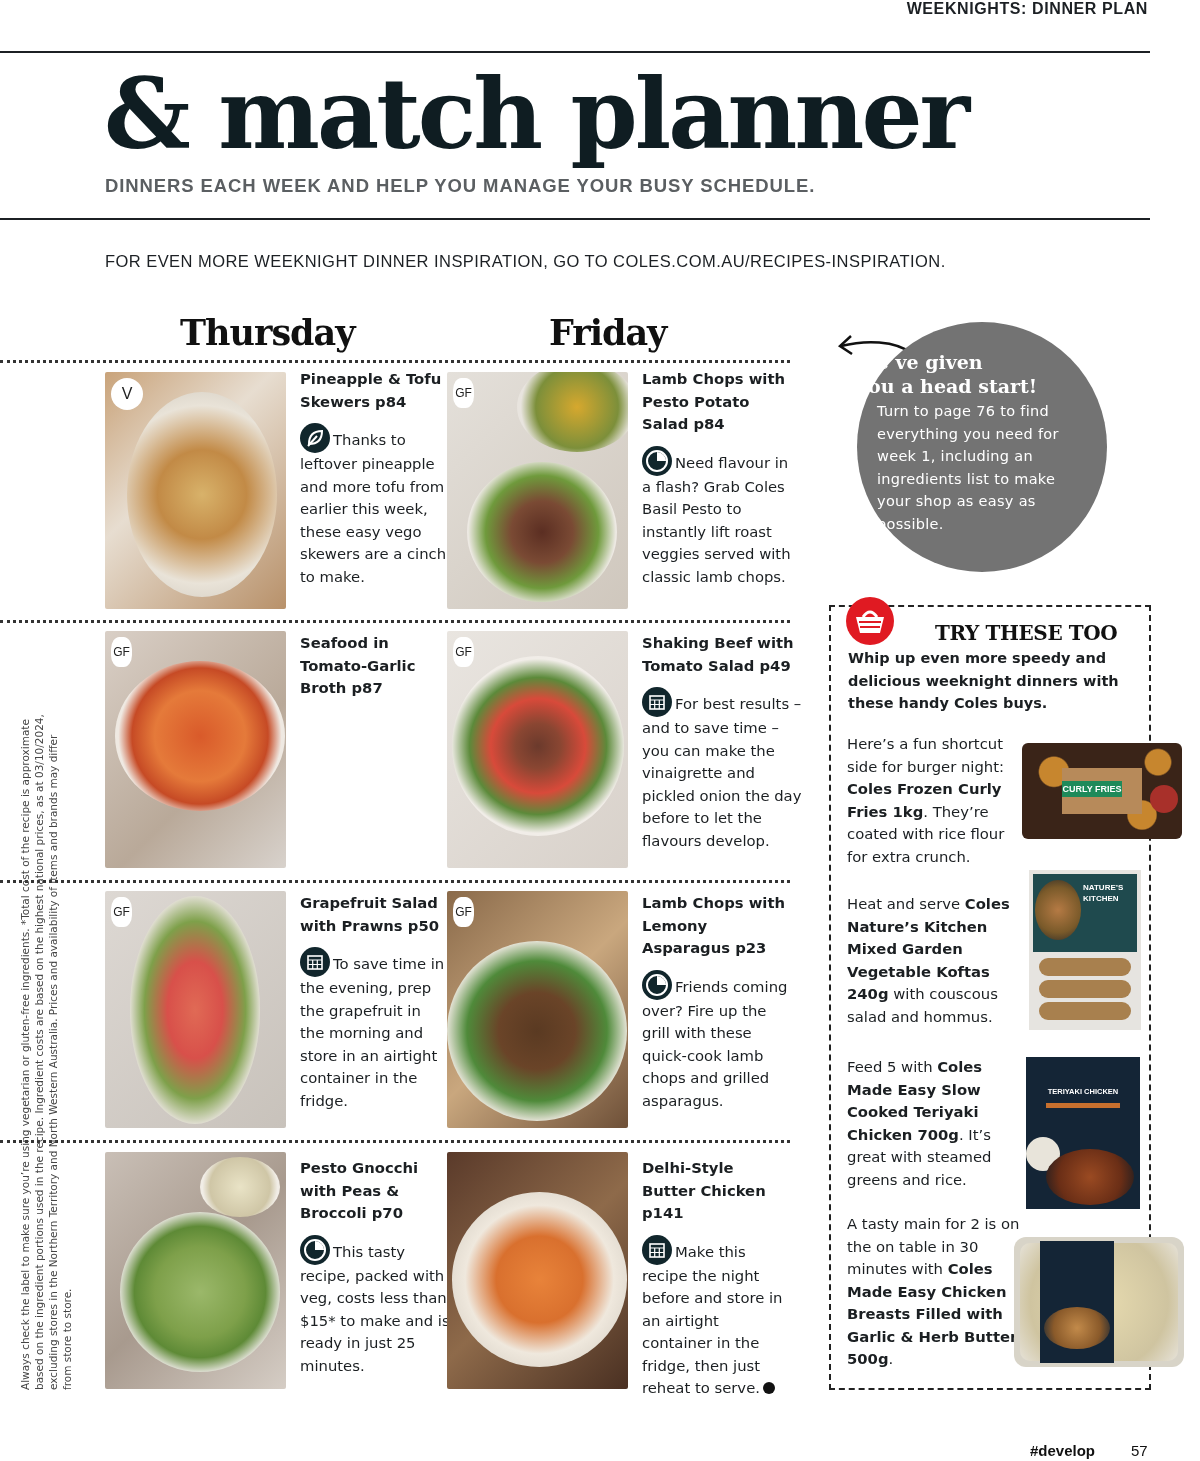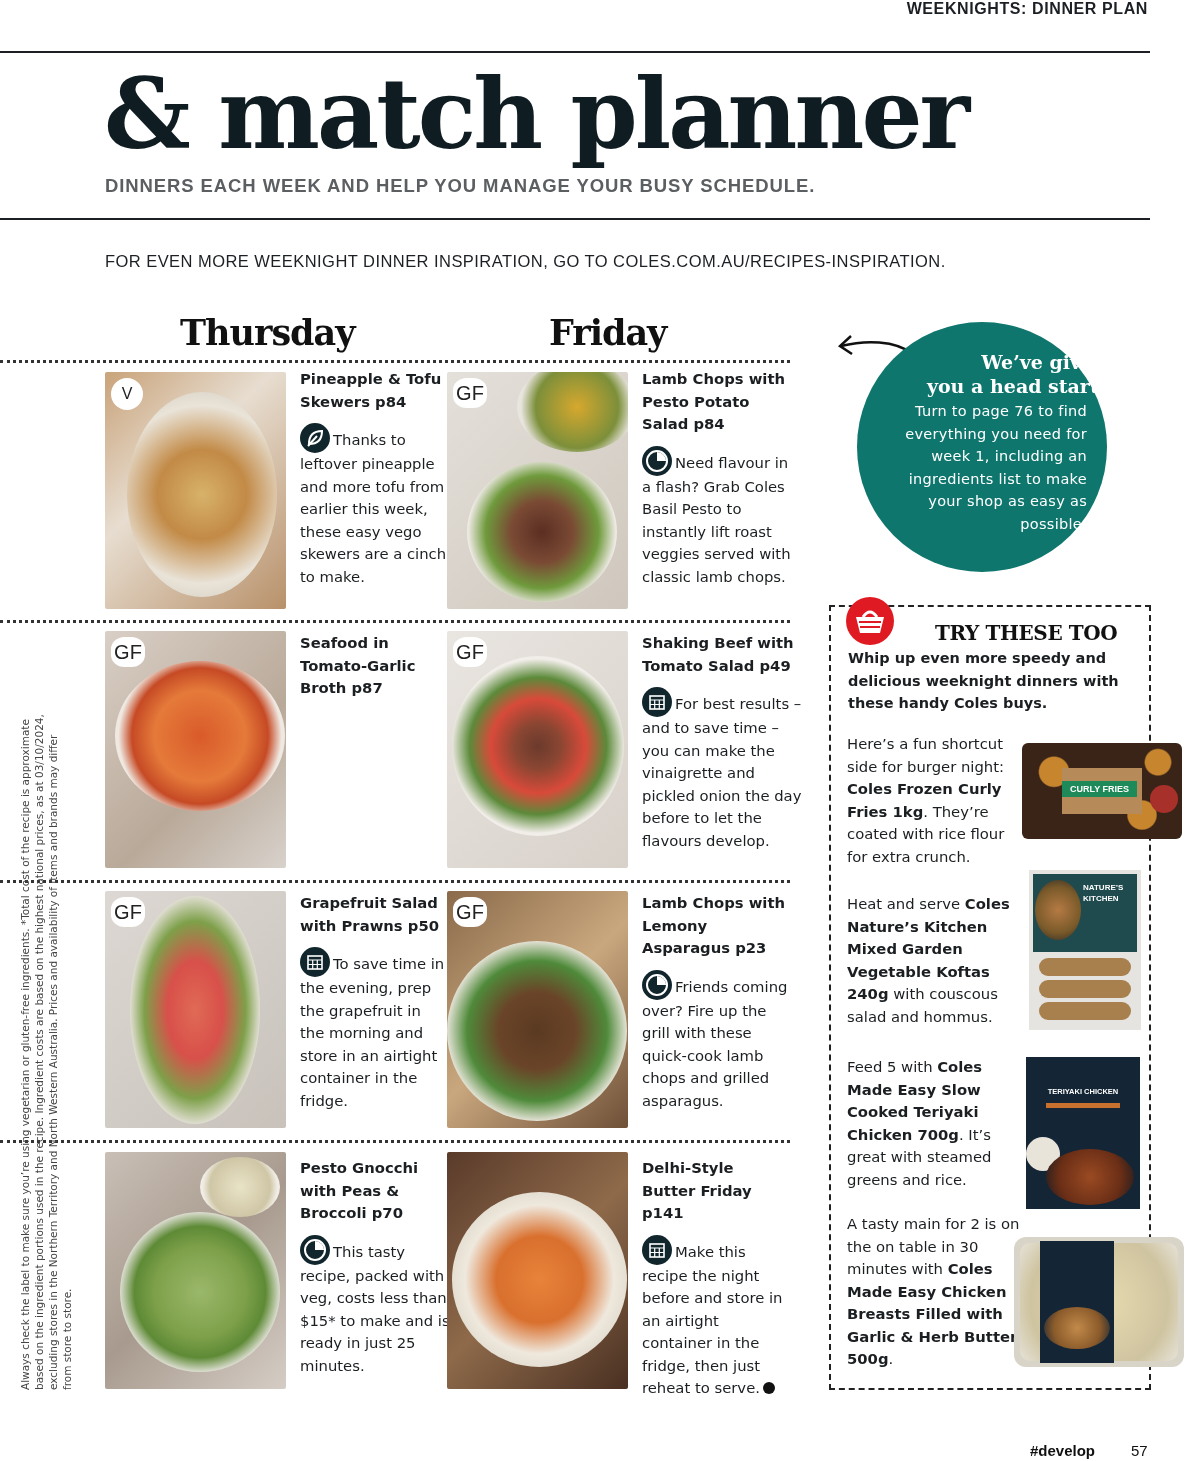--- a/index.html
+++ b/index.html
@@ -19,31 +19,31 @@
   .day.thu { left: 180px; }
   .day.fri { left: 549px; }
 
   .dotline { position: absolute; left: 0; width: 790px; height: 0; border-top: 3px dotted #333; }
 
   .disclaimer { position: absolute; left: 18px; top: 1390px; width: 680px; transform: rotate(-90deg); transform-origin: left top; font-family: "DejaVu Sans", sans-serif; font-size: 10.5px; line-height: 14px; color: #444; }
 
   .recipe-img { position: absolute; width: 181px; height: 237px; border-radius: 2px; overflow: hidden; }
   .recipe-img .plate { position: absolute; border-radius: 50%; }
   .badge { position: absolute; left: 6px; top: 6px; width: 32px; height: 32px; border-radius: 50%; background: #fff; color: #222; font-family: "Liberation Sans", sans-serif; font-size: 16px; display: flex; align-items: center; justify-content: center; }
-  .badge.gf { border-radius: 40%; width: 34px; height: 30px; font-size: 20px; }
+  .badge.gf { border-radius: 40%; width: 21px; height: 30px; font-size: 12px; }
 
   .recipe-text { position: absolute; width: 150px; font-family: "DejaVu Sans", sans-serif; font-size: 14.8px; line-height: 22.5px; color: #1b1f22; }
   .recipe-text .title { font-weight: 700; display: block; margin-bottom: 10px; }
   .recipe-text .tip { display: block; }
   .tip-icon { display: inline-block; width: 30px; height: 30px; border-radius: 50%; background: #11262c; vertical-align: -8px; margin-right: 3px; position: relative; }
   .tip-icon svg { position: absolute; left: 0; top: 0; }
   .end-dot { display: inline-block; width: 12px; height: 12px; border-radius: 50%; background: #111; vertical-align: -1px; margin-left: 3px; }
 
   .arrow { position: absolute; left: 835px; top: 326px; }
-  .circle { position: absolute; left: 857px; top: 322px; width: 250px; height: 250px; border-radius: 50%; background: #0f766e; color: #fff; text-align: right; }
+  .circle { position: absolute; left: 857px; top: 322px; width: 250px; height: 250px; border-radius: 50%; background: #737373; color: #fff; text-align: left; }
   .circle .h { position: absolute; left: 0; right: 0; top: 28px; font-family: "DejaVu Serif", serif; font-weight: 700; font-size: 19px; line-height: 24px; }
   .circle .b { position: absolute; left: 20px; right: 20px; top: 78px; font-family: "DejaVu Sans", sans-serif; font-size: 14.5px; line-height: 22.5px; letter-spacing: 0.3px; }
 
   .try-box { position: absolute; left: 829px; top: 605px; width: 322px; height: 785px; border: 2px dashed #222; }
   .basket { position: absolute; left: 846px; top: 597px; width: 48px; height: 48px; border-radius: 50%; background: #e01a22; }
   .try-title { position: absolute; left: 900px; top: 621px; font-family: "DejaVu Serif", serif; font-weight: 700; font-size: 20px; color: #111; letter-spacing: -0.4px; margin-left: 35px; }
   .try-intro { position: absolute; left: 848px; top: 647px; width: 280px; font-family: "DejaVu Sans", sans-serif; font-weight: 700; font-size: 14.5px; line-height: 22.5px; color: #1b1f22; }
 
   .product-text { position: absolute; left: 847px; width: 175px; font-family: "DejaVu Sans", sans-serif; font-size: 14.8px; line-height: 22.5px; color: #1b1f22; }
   .product-text b { font-weight: 700; }
@@ -150,21 +150,21 @@
   <span class="tip"><span class="tip-icon"><svg width="30" height="30" viewBox="0 0 30 30">
           <circle cx="15" cy="15" r="10" fill="none" stroke="#fff" stroke-width="2"></circle>
           <path d="M15 15 L15 6 A9 9 0 0 1 24 15 Z" fill="#fff"></path>
         </svg></span><span>This tasty recipe, packed with veg, costs less than $15* to make and is ready in just 25 minutes.</span></span>
 </div>
 
 <div class="recipe-img" style="left:447px;top:1152px;background:linear-gradient(135deg,#5a3a2a,#8e6a4a 50%,#4a3022);">
   <div class="plate" style="left:5px;top:40px;width:175px;height:175px;background:radial-gradient(circle,#e8833a 0%,#d9702e 35%,#efe8dd 60%,#e4ddd2 72%);"></div>
 </div>
 <div class="recipe-text" style="left:642px;top:1157px;">
-  <span class="title">Delhi-Style Butter Friday p141</span>
+  <span class="title">Delhi-Style Butter Chicken p141</span>
   <span class="tip"><span class="tip-icon"><svg width="30" height="30" viewBox="0 0 30 30">
           <rect x="8" y="9" width="14" height="13" fill="none" stroke="#fff" stroke-width="1.6"></rect>
           <path d="M8 13 H22 M12.7 13 V22 M17.3 13 V22 M8 17.5 H22" stroke="#fff" stroke-width="1.2"></path>
         </svg></span><span>Make this recipe the night before and store in an airtight container in the fridge, then just reheat to serve.</span><span class="end-dot"></span></span>
 </div>
 
 <svg class="arrow" width="80" height="40" viewBox="0 0 80 40">
   <path d="M78 28 C60 14 30 14 6 20" fill="none" stroke="#111" stroke-width="2.5"></path>
   <path d="M16 10 L5 20 L17 28" fill="none" stroke="#111" stroke-width="2.5"></path>
 </svg>
@@ -181,21 +181,21 @@
     <path d="M13 25 H35 M14 30 H34" stroke="#e01a22" stroke-width="2.2"></path>
   </svg>
 </div>
 <div class="try-title">TRY THESE TOO</div>
 <div class="try-intro">Whip up even more speedy and delicious weeknight dinners with these handy Coles buys.</div>
 
 <div class="product-text" style="top:733px;"><span>Here’s a fun shortcut side for burger night: </span><b>Coles Frozen Curly Fries 1kg</b><span>. They’re coated with rice flour for extra crunch.</span></div>
 <div class="product-img" style="left:1022px;top:743px;width:160px;height:96px;background:#3a2418;border-radius:6px;">
   <div style="position:absolute;left:0;top:0;right:0;bottom:0;background:radial-gradient(circle at 20% 30%,#c7862e 0 10%,transparent 11%),radial-gradient(circle at 75% 75%,#c7862e 0 10%,transparent 11%),radial-gradient(circle at 85% 20%,#c7862e 0 8%,transparent 9%);"></div>
   <div style="position:absolute;left:40px;top:25px;width:80px;height:46px;background:#b78a5a;"></div>
-  <div style="position:absolute;left:40px;top:38px;width:75px;height:16px;background:#1e8a5a;color:#fff;font-family:'Liberation Sans',sans-serif;font-size:9px;font-weight:700;text-align:center;line-height:16px;">CURLY FRIES</div>
+  <div style="position:absolute;left:40px;top:38px;width:60px;height:16px;background:#1e8a5a;color:#fff;font-family:'Liberation Sans',sans-serif;font-size:9px;font-weight:700;text-align:center;line-height:16px;">CURLY FRIES</div>
   <div style="position:absolute;left:128px;top:42px;width:28px;height:28px;border-radius:50%;background:#a8302a;"></div>
 </div>
 
 <div class="product-text" style="top:893px;"><span>Heat and serve </span><b>Coles Nature’s Kitchen Mixed Garden Vegetable Koftas 240g</b><span> with couscous salad and hommus.</span></div>
 <div class="product-img" style="left:1029px;top:870px;width:112px;height:160px;background:#e6e4e0;">
   <div style="position:absolute;left:4px;top:4px;width:104px;height:78px;background:#1f4a4e;"></div>
   <div style="position:absolute;left:6px;top:10px;width:46px;height:60px;border-radius:50%;background:radial-gradient(circle,#b57a44,#7a5a2a 60%,#2b2a28);"></div>
   <div style="position:absolute;left:54px;top:12px;width:50px;height:22px;color:#fff;font-family:'Liberation Sans',sans-serif;font-size:8px;font-weight:700;line-height:11px;">NATURE’S KITCHEN</div>
   <div style="position:absolute;left:10px;top:88px;width:92px;height:18px;border-radius:9px;background:#a8804e;"></div>
   <div style="position:absolute;left:10px;top:110px;width:92px;height:18px;border-radius:9px;background:#a8804e;"></div>

